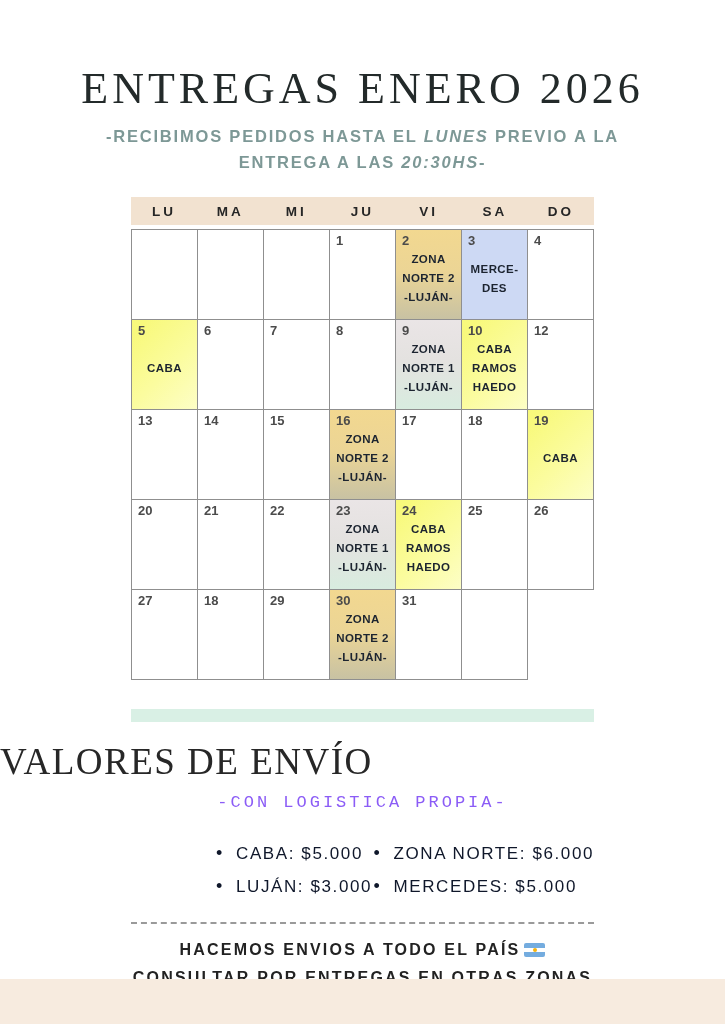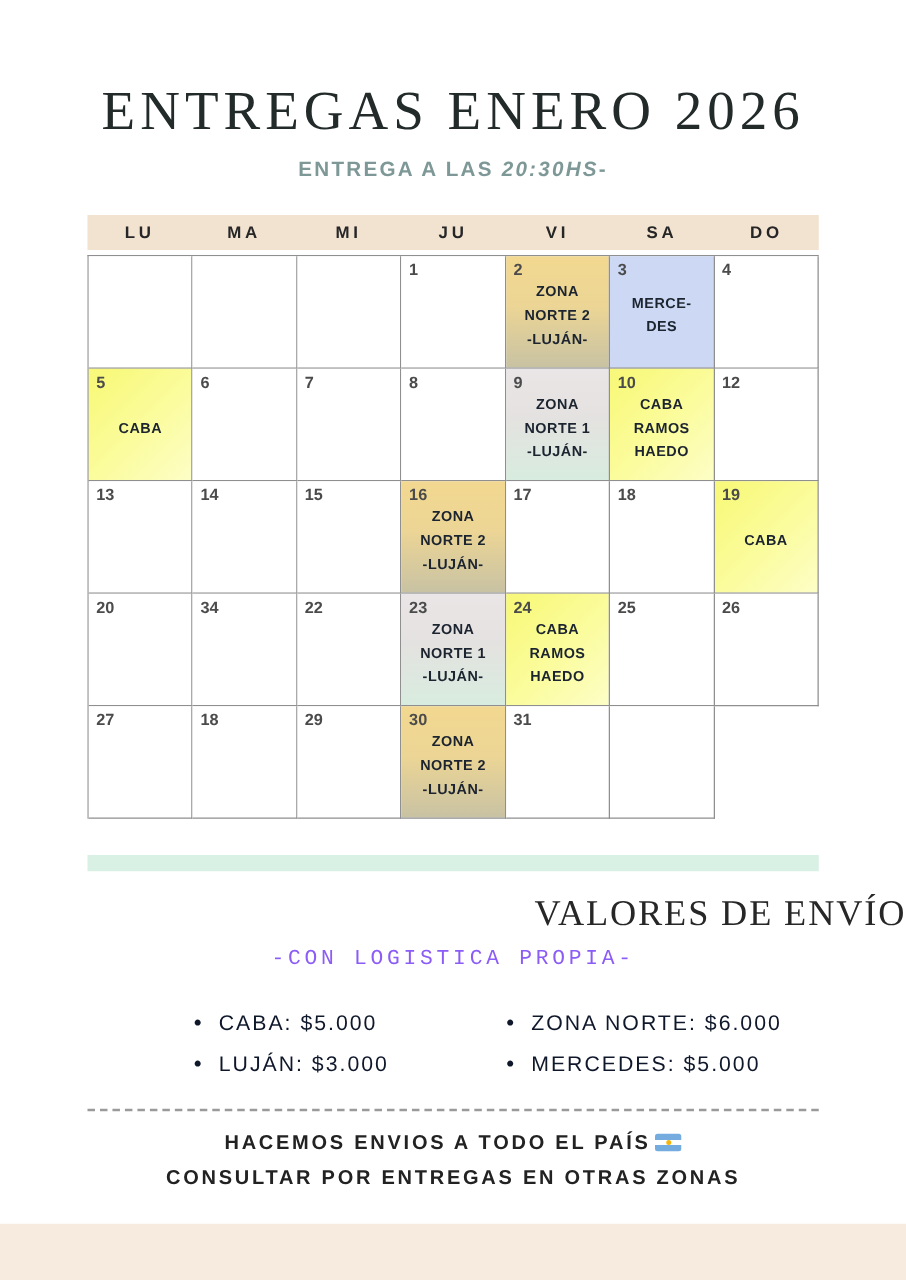--- a/index.html
+++ b/index.html
@@ -6,21 +6,21 @@
   html, body { background: #ffffff; }
   .page {
     position: relative;
     width: 725px;
     height: 1024px;
     margin: 0 auto;
     background: #ffffff;
     overflow: hidden;
     font-family: "Liberation Sans", sans-serif;
   }
-  .content { width: 585px; margin: 0 auto; }
+  .content { width: 463px; margin: 0 auto; }
 
   
   .title {
     padding-top: 66px;
     text-align: center;
     font-family: "Liberation Serif", "DejaVu Serif", serif;
     font-size: 44px;
     font-weight: 500;
     letter-spacing: 4px;
     color: var(--title, #232a2a);
@@ -94,23 +94,23 @@
   .cell.blue   { background: var(--blue-cell, #cdd9f4); }
 
   
   .mint-bar {
     height: 13px;
     background: var(--mint-bar, #d9f0e5);
     margin-top: 29px;
   }
   .section-title {
     margin-top: 18px;
-    text-align: right;
+    text-align: left;
     font-family: "Liberation Serif", "DejaVu Serif", serif;
-    font-size: 29px;
+    font-size: 37px;
     font-weight: 500;
     letter-spacing: 1.5px;
     color: #272727;
   }
   .section-subtitle {
     margin-top: 10px;
     text-align: center;
     font-family: Liberation Mono, monospace;
     font-size: 17px;
     letter-spacing: 3px;
@@ -179,20 +179,21 @@
   }
 </style>
 </head>
 <body>
 
 <div class="page">
 
   <h1 class="title">ENTREGAS ENERO 2026</h1>
 
   <div class="subtitle">
+      <div><span>-RECIBIMOS PEDIDOS HASTA EL </span><span class="it">LUNES</span><span> PREVIO A LA</span></div>
       <div><span>ENTREGA A LAS </span><span class="it">20:30HS</span><span>-</span></div>
     </div>
 
   <div class="content cal-wrap">
     <div class="weekday-row">
         <div class="wd">LU</div>
         <div class="wd">MA</div>
         <div class="wd">MI</div>
         <div class="wd">JU</div>
         <div class="wd">VI</div>
@@ -284,21 +285,21 @@
         <div class="cell yellow">
           <div class="daynum">19</div>
           <div class="cell-label">
             <div>CABA</div>
           </div>
         </div>
         <div class="cell">
           <div class="daynum">20</div>
         </div>
         <div class="cell">
-          <div class="daynum">34</div>
+          <div class="daynum">21</div>
         </div>
         <div class="cell">
           <div class="daynum">22</div>
         </div>
         <div class="cell silver">
           <div class="daynum">23</div>
           <div class="cell-label">
             <div>ZONA</div>
             <div>NORTE 1</div>
             <div>-LUJÁN-</div>

